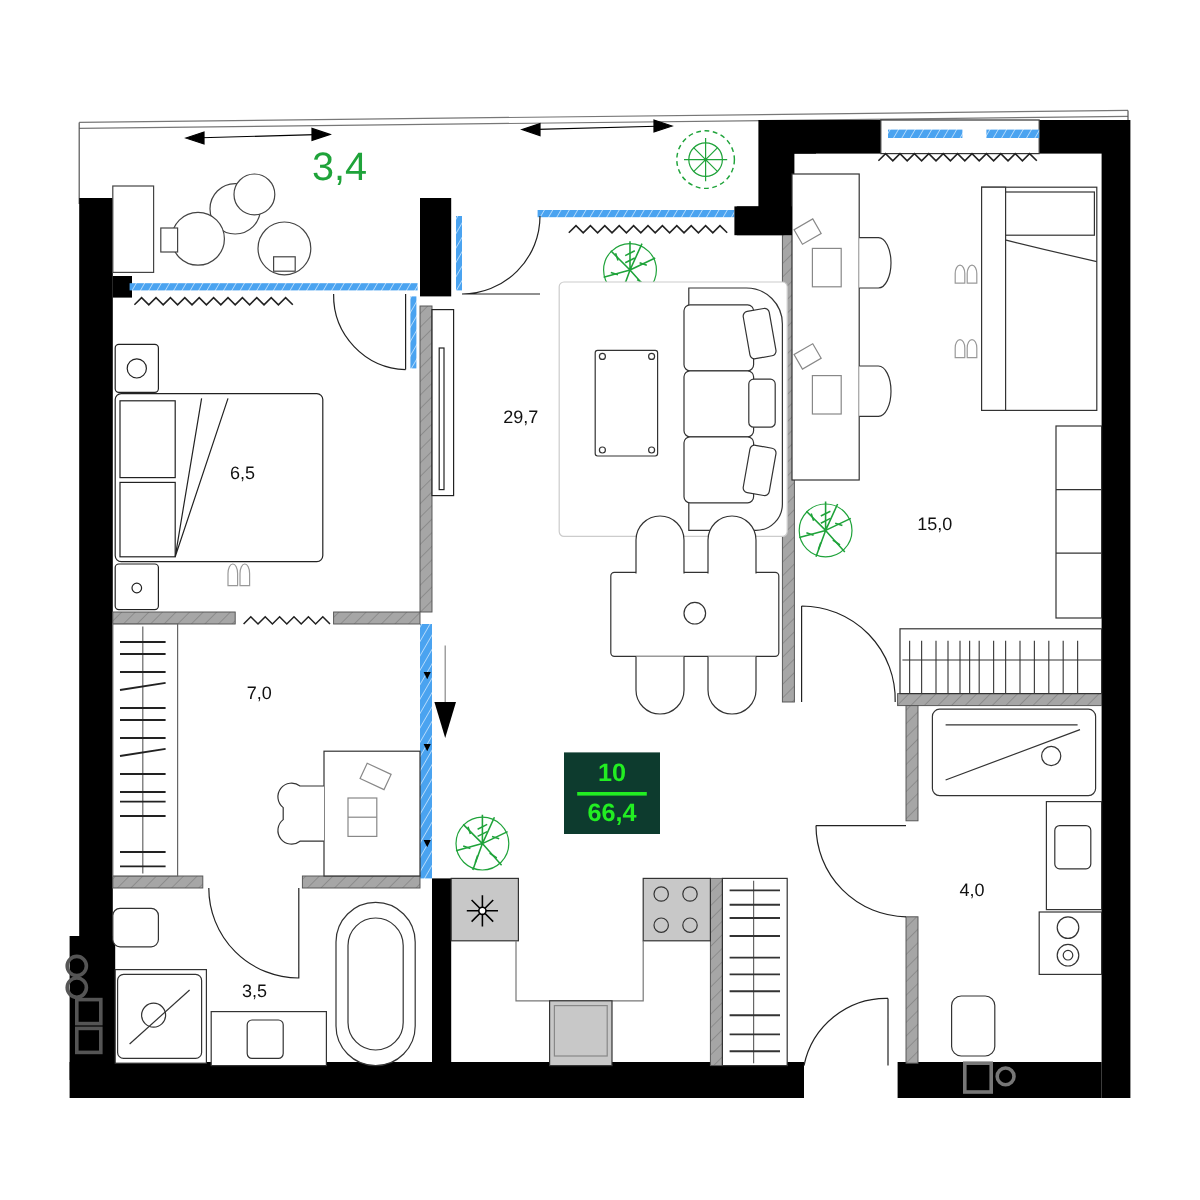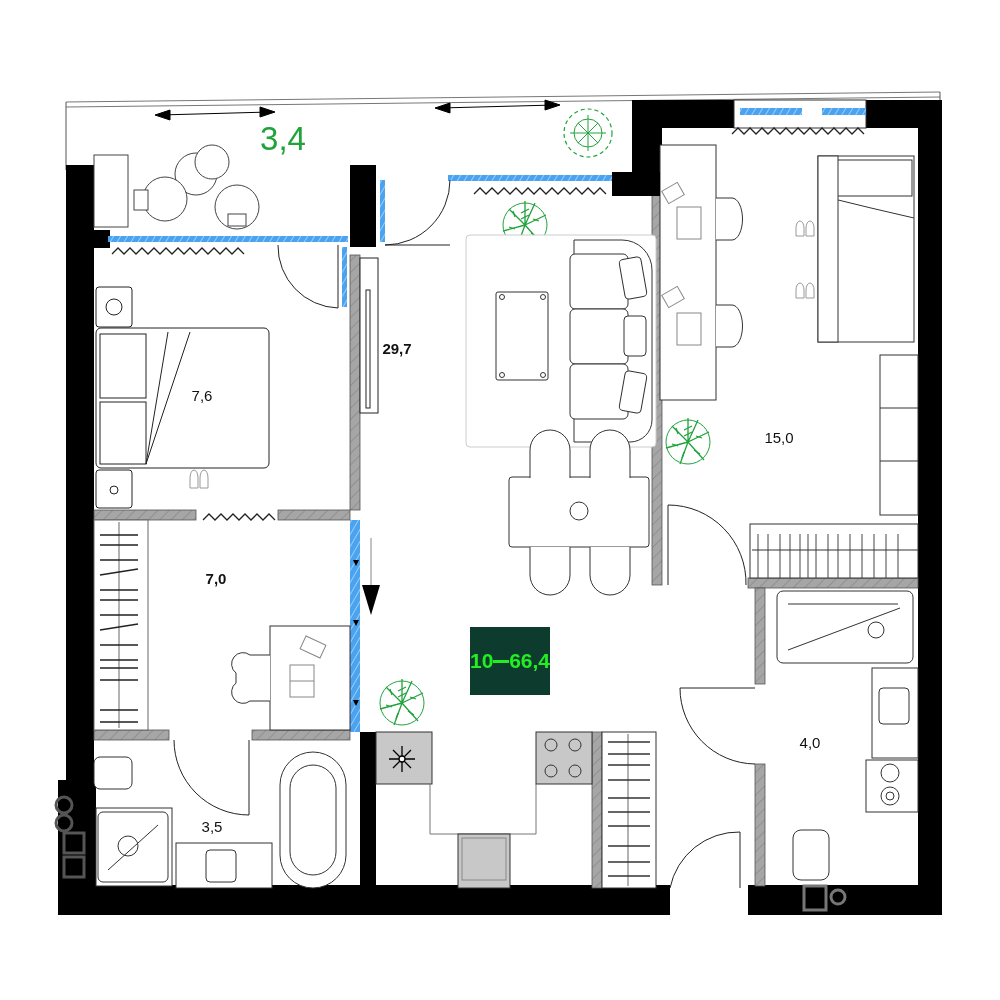--- a/index.html
+++ b/index.html
@@ -1,20 +1,20 @@
 <!DOCTYPE html>
 <html><head>
 <meta charset="utf-8">
 <style>
   html, body { margin:0; padding:0; background:#ffffff; }
   body { width:1000px; height:1000px; position:relative; overflow:hidden; font-family:"Liberation Sans", sans-serif; }
   #plan { position:absolute; left:0; top:0; width:1000px; height:1000px; }
   .room-label { position:absolute; font-family:"Liberation Sans", sans-serif; font-size:15px; color:#111; transform:translate(-50%,-50%); white-space:nowrap; }
   .balcony-label { position:absolute; font-family:"Liberation Sans", sans-serif; font-size:33px; color:#1fa33a; transform:translate(-50%,-50%); }
-  .badge { position:absolute; left:470px; top:627px; width:80px; height:68px; background:#0d3b2e; display:flex; align-items:center; justify-content:center; }
+  .badge { position:absolute; left:470px; top:627px; width:80px; height:68px; background:#0d3b2e; display:flex; flex-direction:column; align-items:center; justify-content:center; }
   .badge .num { font-family:"Liberation Sans", sans-serif; font-weight:bold; color:#22ee22; font-size:21px; line-height:22px; }
   .badge .rule { width:58px; height:3px; background:#22ee22; margin:4px 0 4px 0; }
 </style>
 </head>
 <body>
 
 <svg id="plan" viewBox="0 0 1000 1000" xmlns="http://www.w3.org/2000/svg">
   <defs>
     <pattern id="hatch" patternUnits="userSpaceOnUse" width="8" height="8" patternTransform="rotate(45)">
       <rect width="8" height="8" fill="#a6a6a6"></rect>
@@ -248,24 +248,24 @@
     <circle cx="838" cy="897" r="7" fill="none" stroke="#777" stroke-width="3"></circle>
   </g>
 
   <g fill="#000">
     <rect x="612" y="172" width="48" height="24"></rect>
     <rect x="660" y="122" width="20" height="6"></rect>
   </g>
 </svg>
 
 <div class="balcony-label" style="left:283px;top:139px;">3,4</div>
-<div class="room-label" style="left:202px;top:395px;">7,6</div>
-<div class="room-label" style="left:397px;top:348px;font-weight:bold;">29,7</div>
+<div class="room-label" style="left:202px;top:395px;">6,5</div>
+<div class="room-label" style="left:434px;top:348px;">29,7</div>
 <div class="room-label" style="left:779px;top:437px;">15,0</div>
-<div class="room-label" style="left:216px;top:578px;font-weight:bold;">7,0</div>
+<div class="room-label" style="left:216px;top:578px;">7,0</div>
 <div class="room-label" style="left:212px;top:826px;">3,5</div>
 <div class="room-label" style="left:810px;top:742px;">4,0</div>
 
 <div class="badge">
   <span class="num">10</span>
   <span class="rule"></span>
   <span class="num">66,4</span>
 </div>
 
 </body></html>

